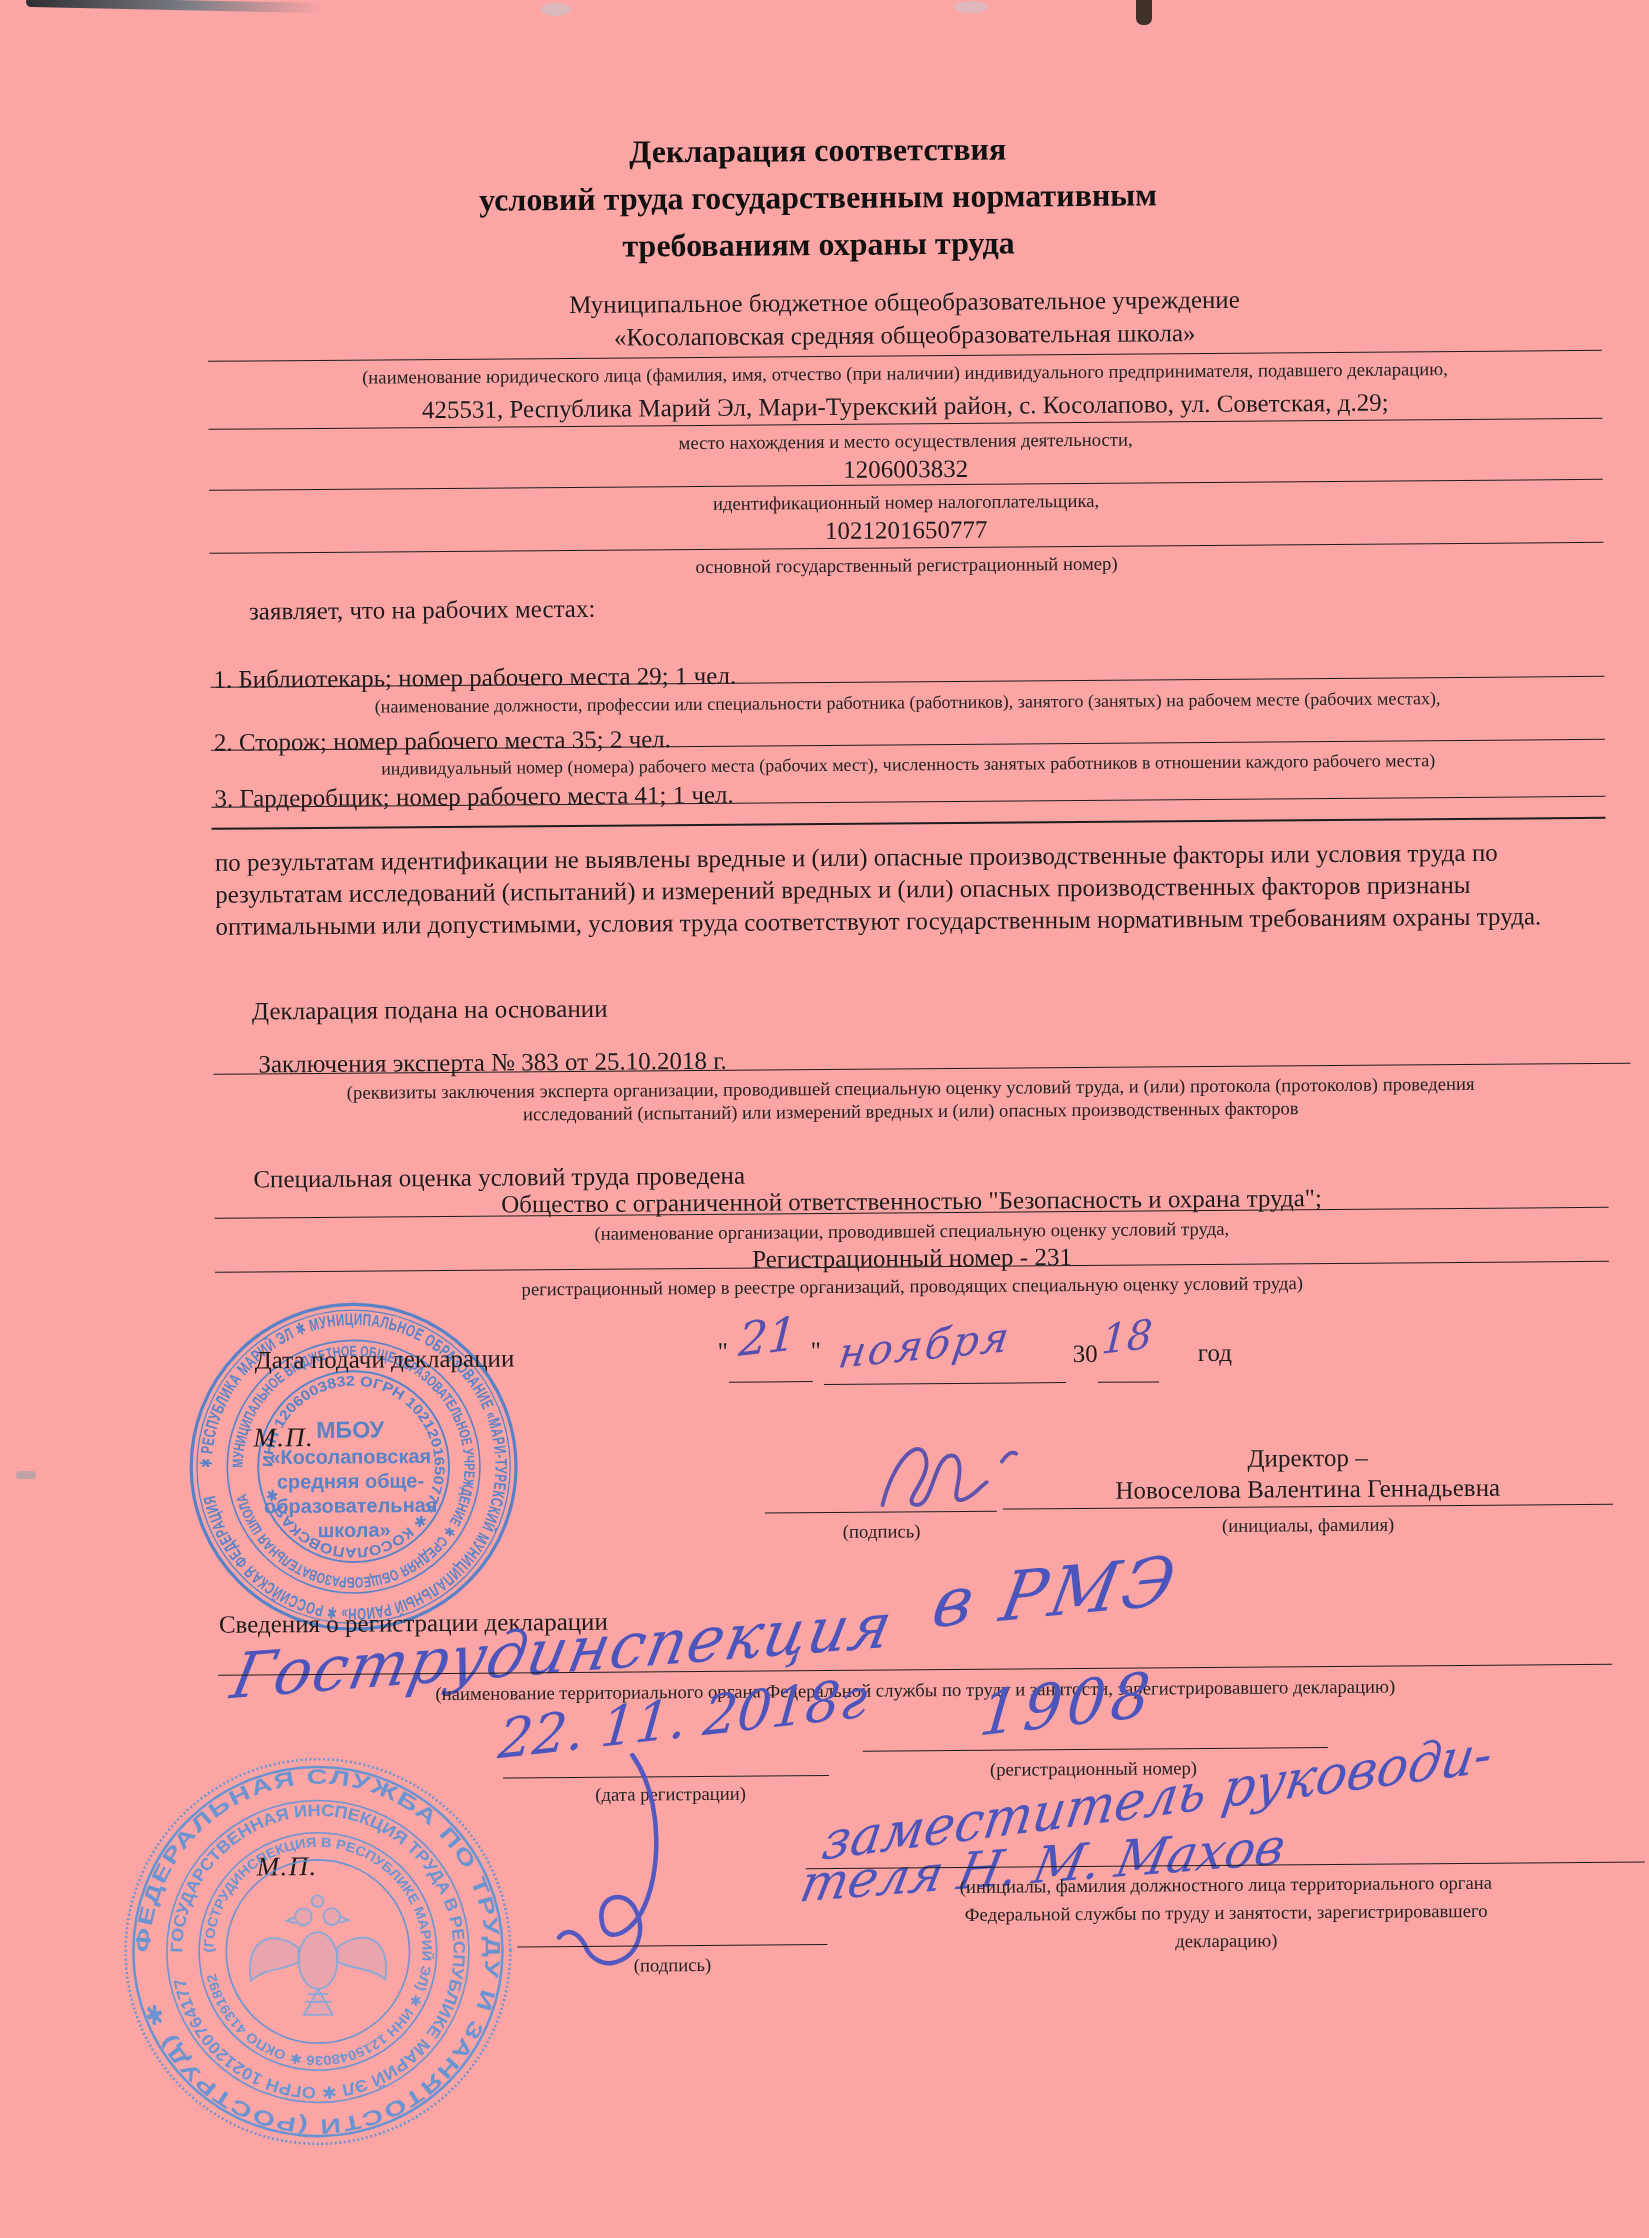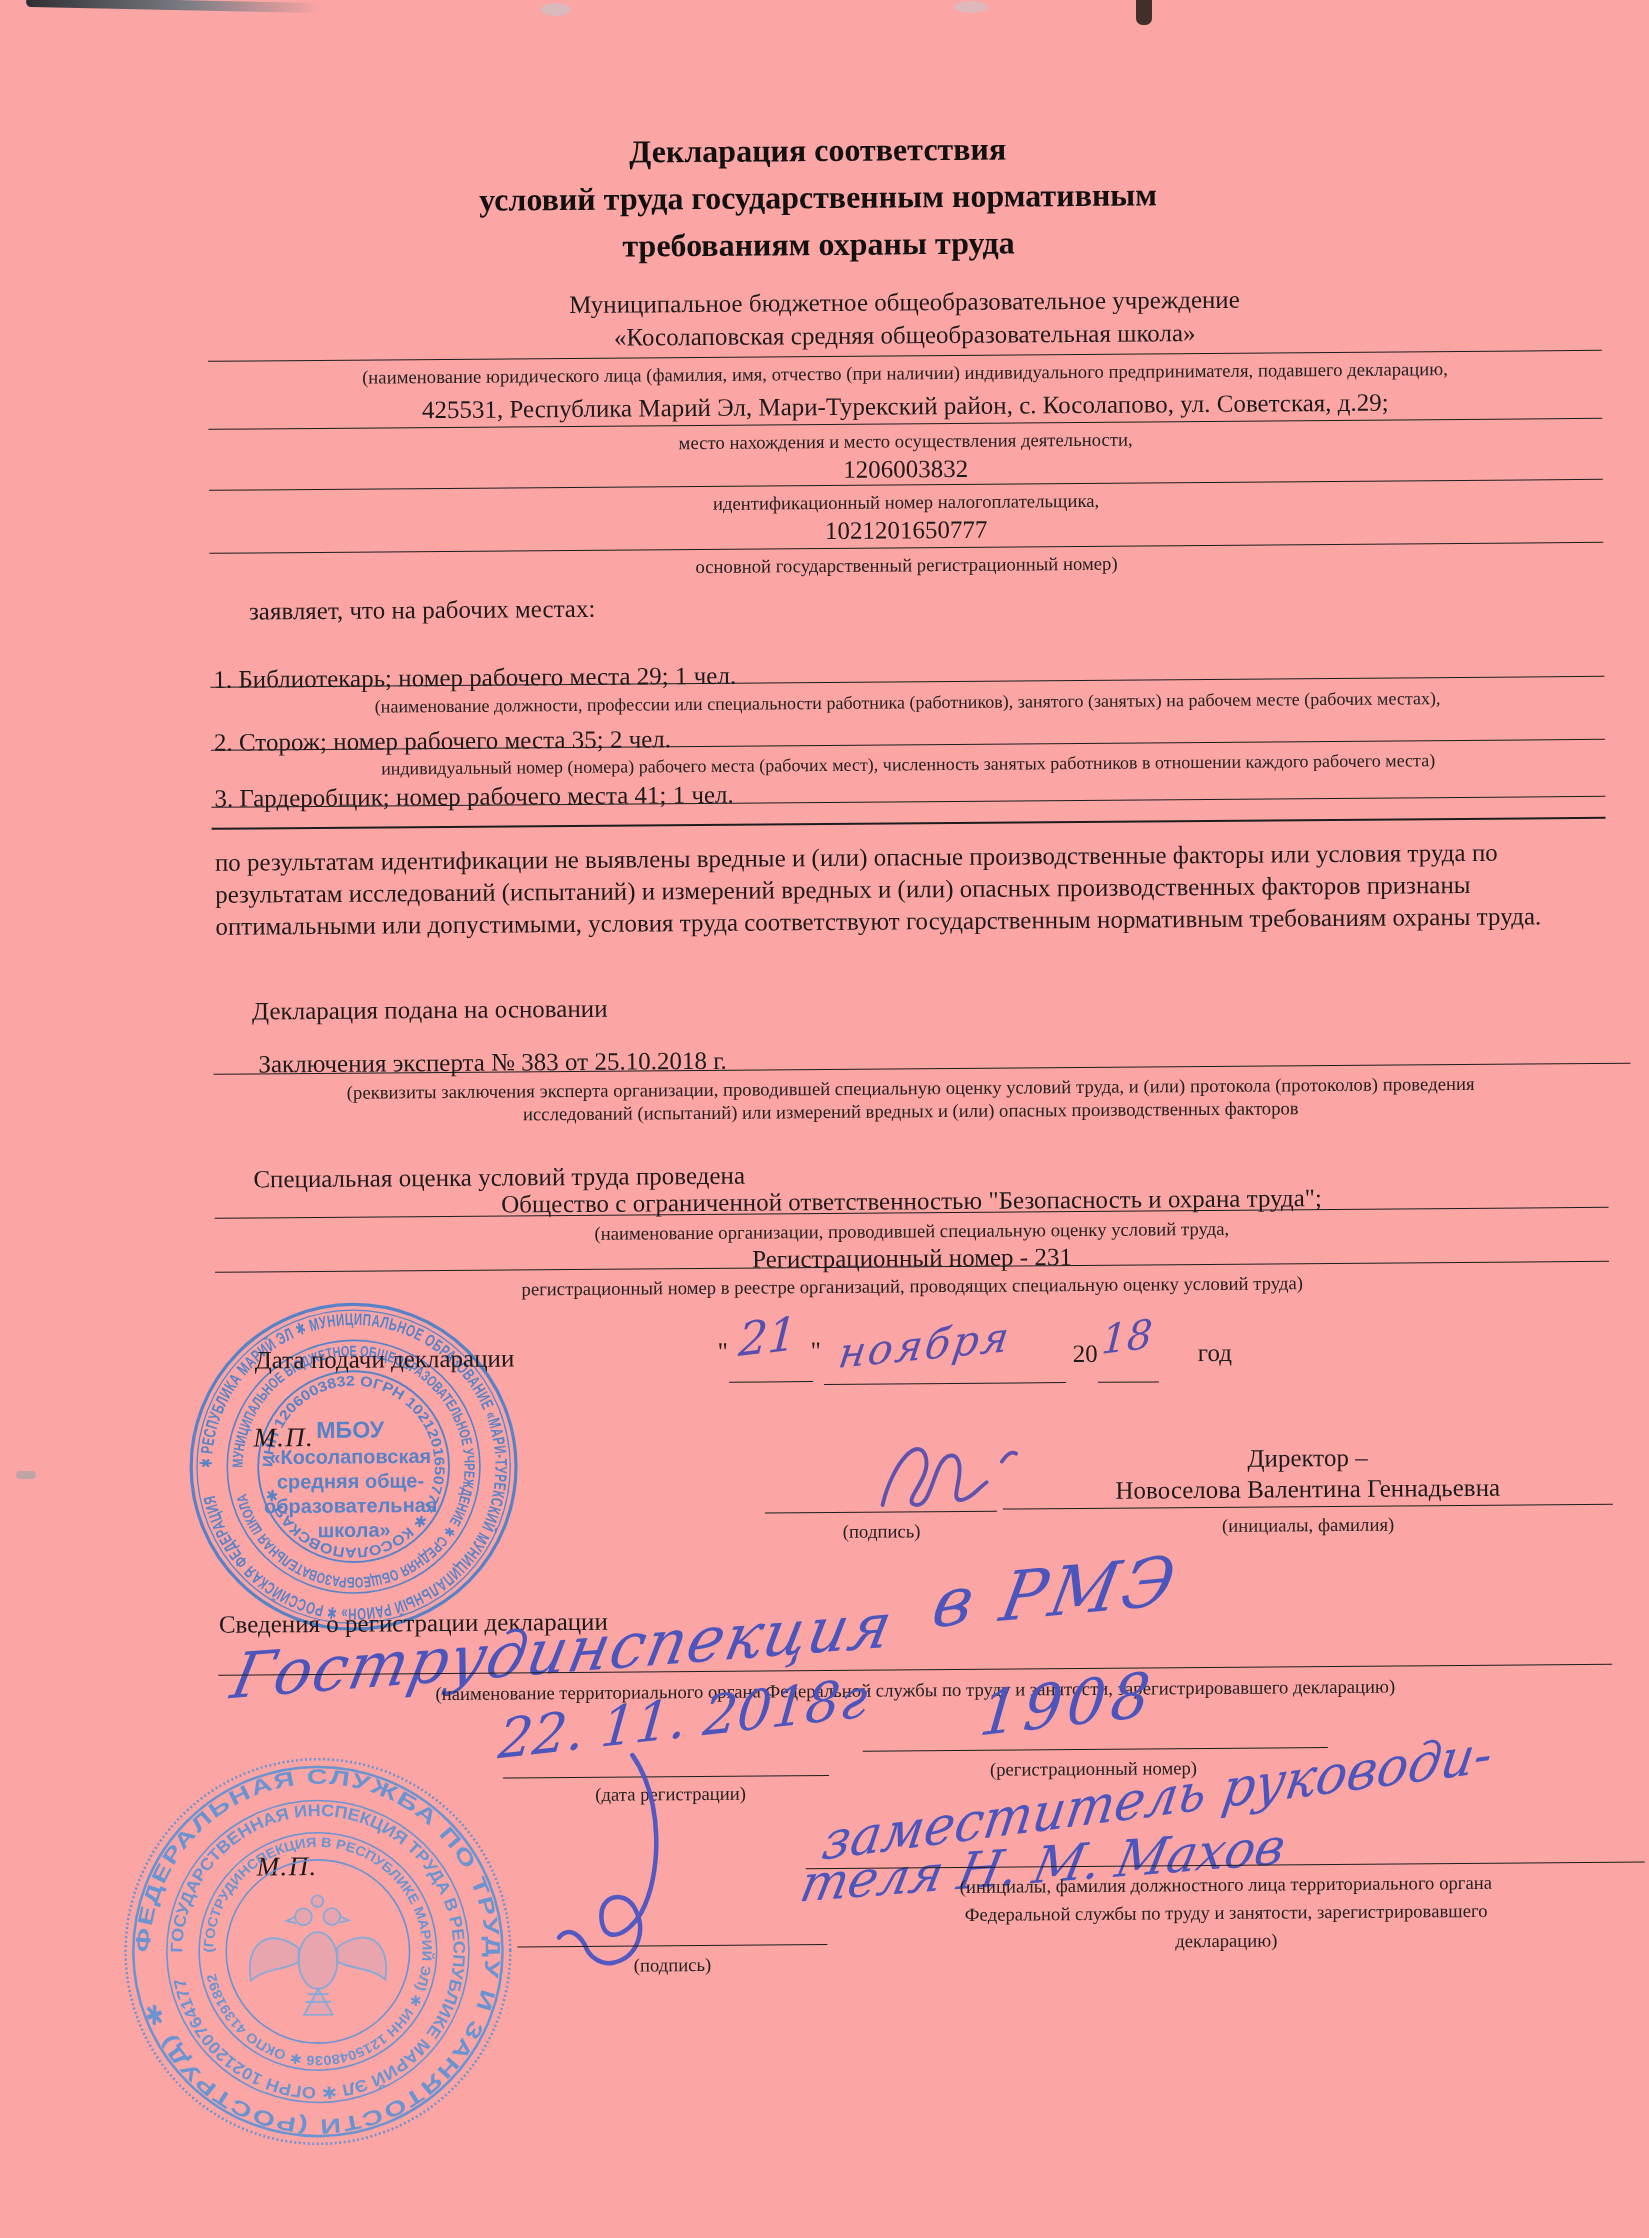--- a/index.html
+++ b/index.html
@@ -104,21 +104,21 @@
     </text>
   </svg>
 
   <div class="abs body-t" style="left:252px;top:1341px;">Дата подачи декларации</div>
   <div class="abs body-t" style="left:715px;top:1336px;">"</div>
   <div class="hw pen-v" style="left:736px;top:1309px;font-size:46px;transform:rotate(-6deg) skewX(-10deg);">21</div>
   <div class="abs body-t" style="left:808px;top:1336px;">"</div>
   <div class="rule" style="left:726px;top:1381px;width:84px;"></div>
   <div class="hw pen-v" style="left:836px;top:1322px;font-size:41px;transform:rotate(-5deg) skewX(-14deg);letter-spacing:2.6px;">ноября</div>
   <div class="rule" style="left:821px;top:1384px;width:242px;"></div>
-  <div class="abs body-t" style="left:1070px;top:1341px;">20</div>
+  <div class="abs body-t" style="left:1070px;top:1341px;">30</div>
   <div class="hw pen-v" style="left:1099px;top:1316px;font-size:40px;transform:rotate(-6deg) skewX(-10deg);">18</div>
   <div class="rule" style="left:1095px;top:1384px;width:61px;"></div>
   <div class="abs body-t" style="left:1195px;top:1341px;">год</div>
 
   <div class="abs mp" style="left:250px;top:1418px;">М.П.</div>
 
   <div class="abs body-t" style="left:994px;top:1447px;width:620px;text-align:center;">Директор –</div>
   <div class="abs body-t" style="left:994px;top:1478px;width:620px;text-align:center;">Новоселова Валентина Геннадьевна</div>
   <div class="rule" style="left:999px;top:1510px;width:610px;"></div>
   <div class="abs small-t" style="left:994px;top:1518px;width:620px;text-align:center;">(инициалы, фамилия)</div>

